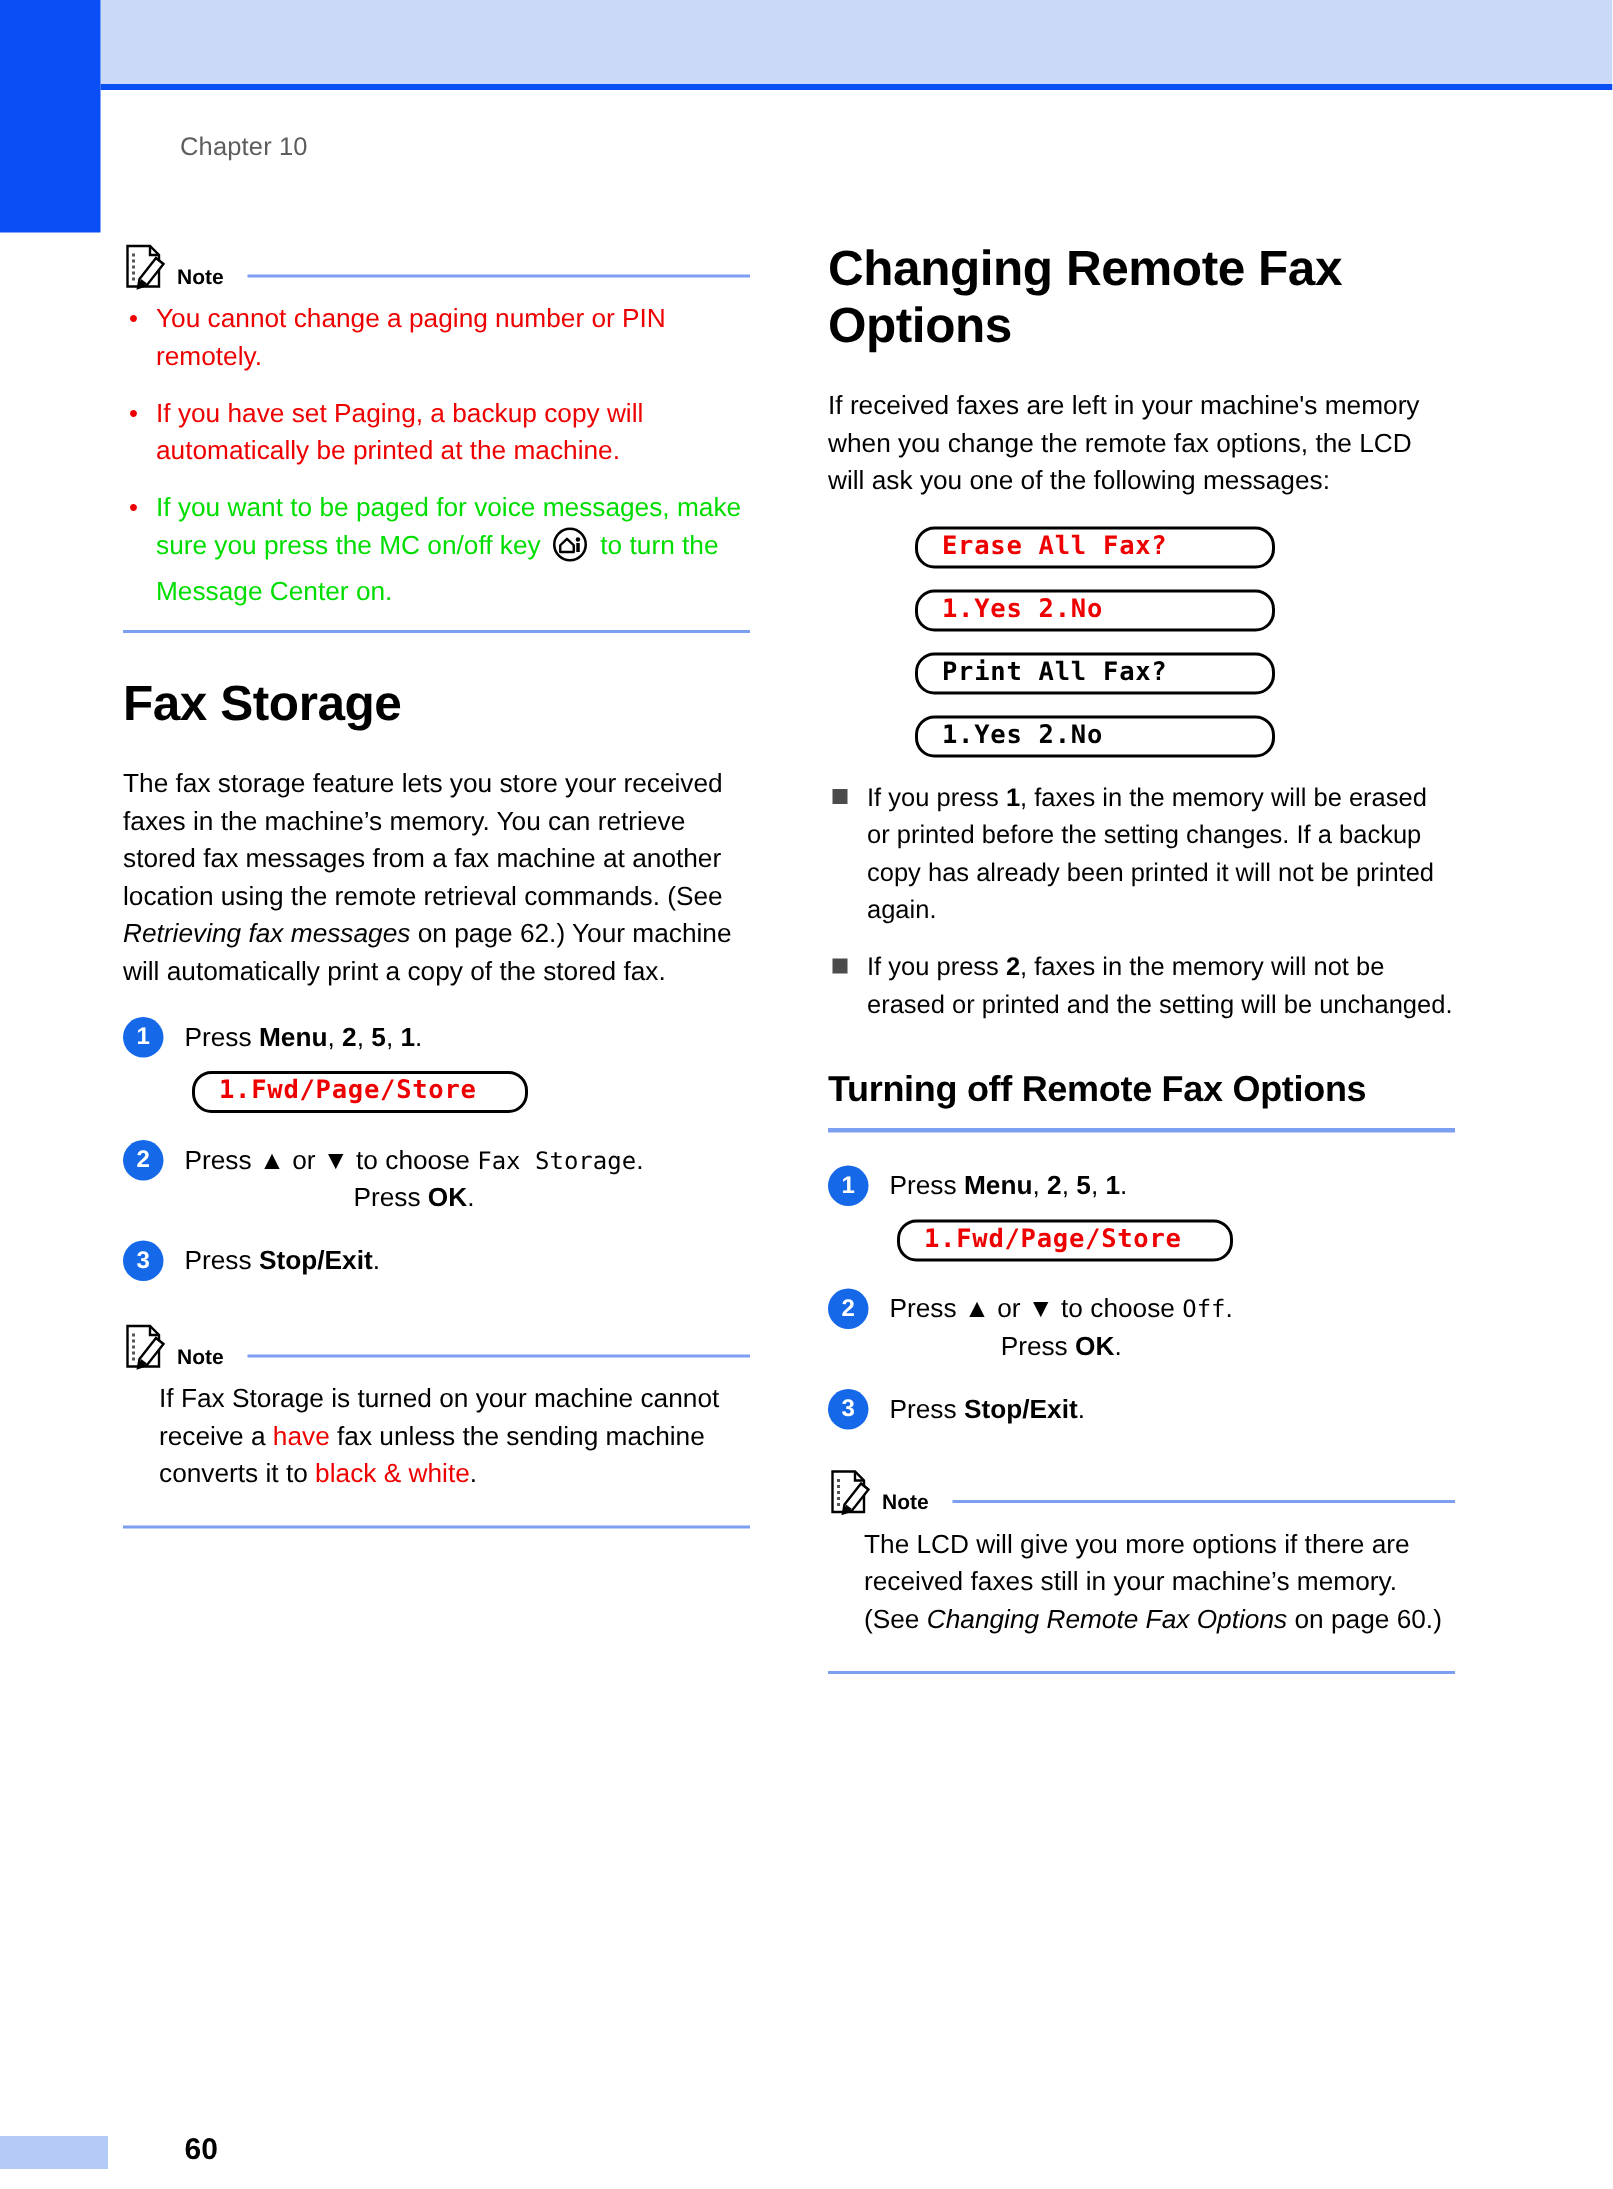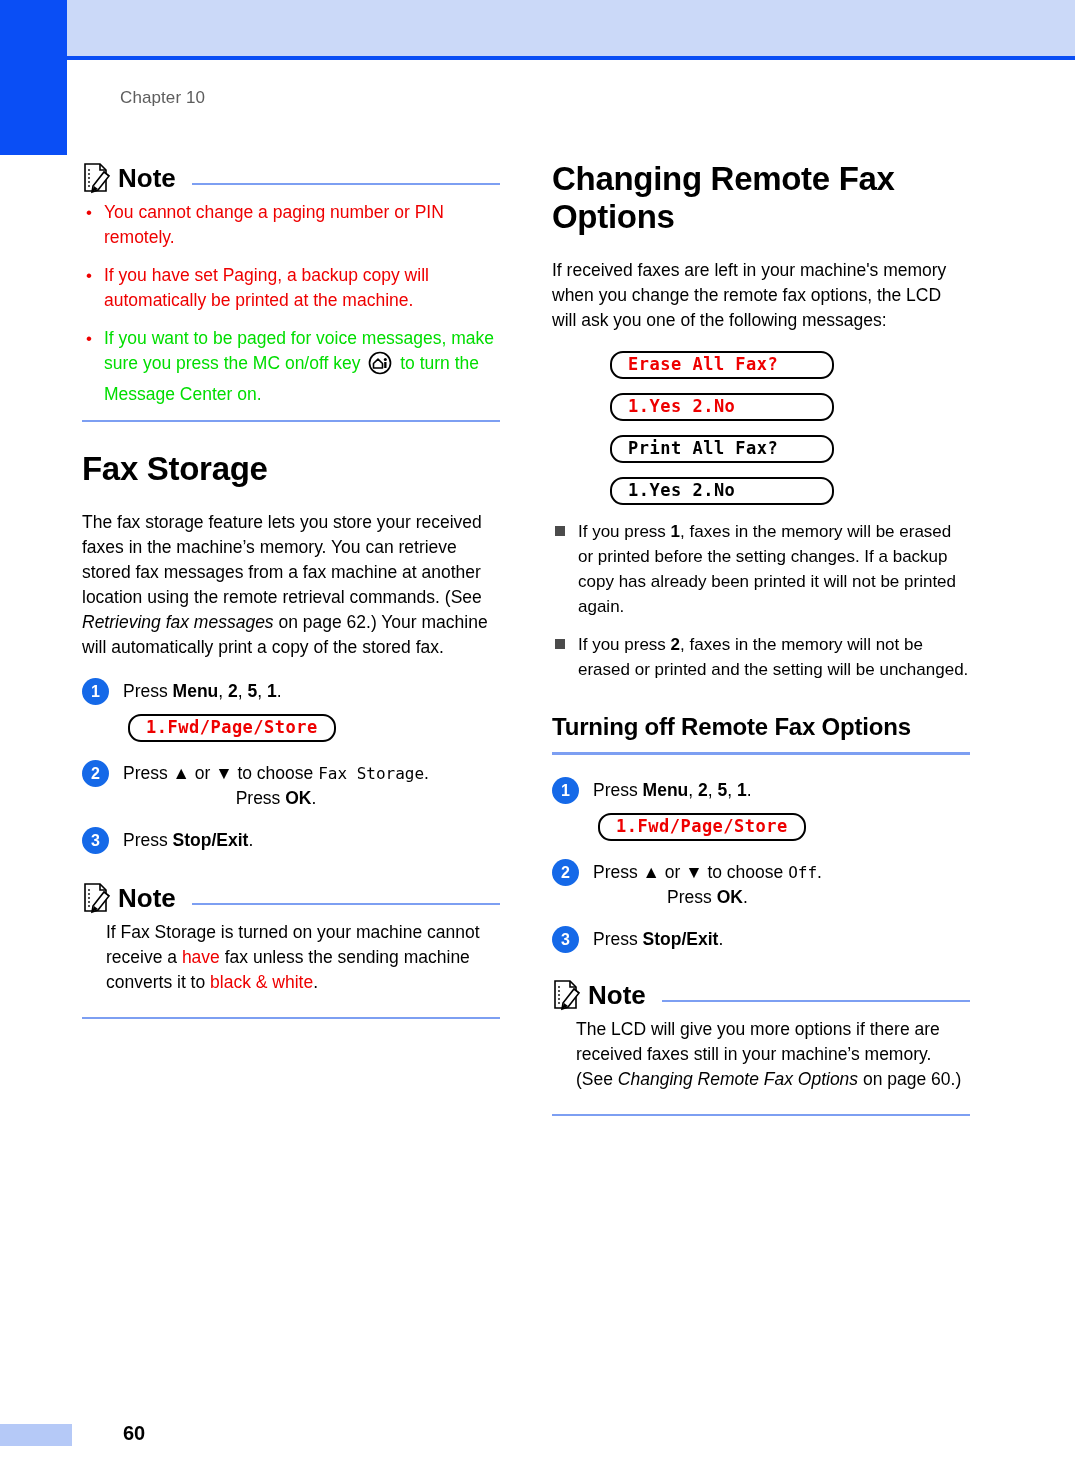--- a/index.html
+++ b/index.html
@@ -15,21 +15,21 @@
 
   
   .col{position:absolute;top:160px;width:418px;}
   .col-left{left:82px;}
   .col-right{left:552px;}
 
   
   .note{position:relative;}
   .note-head{display:flex;align-items:flex-end;gap:6px;height:34px;}
   .note-icon{width:30px;height:32px;position:relative;flex:0 0 auto;}
-  .note-title{font-size:26px;font-weight:bold;color:#000;line-height:1;padding-bottom:3px;}
+  .note-title{font-size:14px;font-weight:bold;color:#000;line-height:1;padding-bottom:3px;}
   .note-headline{flex:1 1 auto;height:2px;background:#7d9ff2;margin-bottom:9px;margin-left:10px;}
   .note-endline{height:2px;background:#7d9ff2;width:100%;}
   .note-body{padding-left:24px;font-size:17.5px;line-height:25px;}
 
   ul.dots{list-style:none;margin:6px 0 0 0;padding:0;}
   ul.dots li{position:relative;padding-left:22px;margin-bottom:13px;font-size:17.5px;line-height:25px;}
   ul.dots li:before{content:"\2022";position:absolute;left:4px;top:0;color:#ee0000;font-size:17px;}
   .red{color:#ee0000;}
   .green{color:#00dd00;}
 
@@ -49,21 +49,21 @@
   
   .step{display:flex;align-items:flex-start;margin-top:16px;}
   .step-num{flex:0 0 auto;width:27px;height:27px;border-radius:50%;background:#1569e8;
             color:#fff;font-size:16px;font-weight:bold;display:flex;align-items:center;
             justify-content:center;margin-right:14px;line-height:1;}
   .step-txt{font-size:17.5px;line-height:25px;padding-top:1px;text-align:center;}
   .mono{font-family:"DejaVu Sans Mono","Liberation Mono",monospace;font-size:16px;letter-spacing:0px;}
 
   
   .lcd{display:inline-block;border:2px solid #000;border-radius:13px;
-       padding:1px 16px 3px 16px;margin:9px 0 2px 0;background:#fff;
+       padding:1px 32px 3px 16px;margin:9px 0 2px 0;background:#fff;
        font-family:"DejaVu Sans Mono","Liberation Mono",monospace;
        font-size:17px;font-weight:bold;letter-spacing:.5px;white-space:pre;}
   .lcd.red{color:#ee0000;}
   .lcd.blk{color:#000;}
   .lcd-indent{margin-left:46px;}
   .lcd-stack{margin:10px 0 0 58px;}
   .lcd-stack .lcd{display:block;width:188px;margin-bottom:14px;}
 
   
   .ft-bar{position:absolute;left:0;top:1424px;width:72px;height:22px;background:#b5c9f7;}

